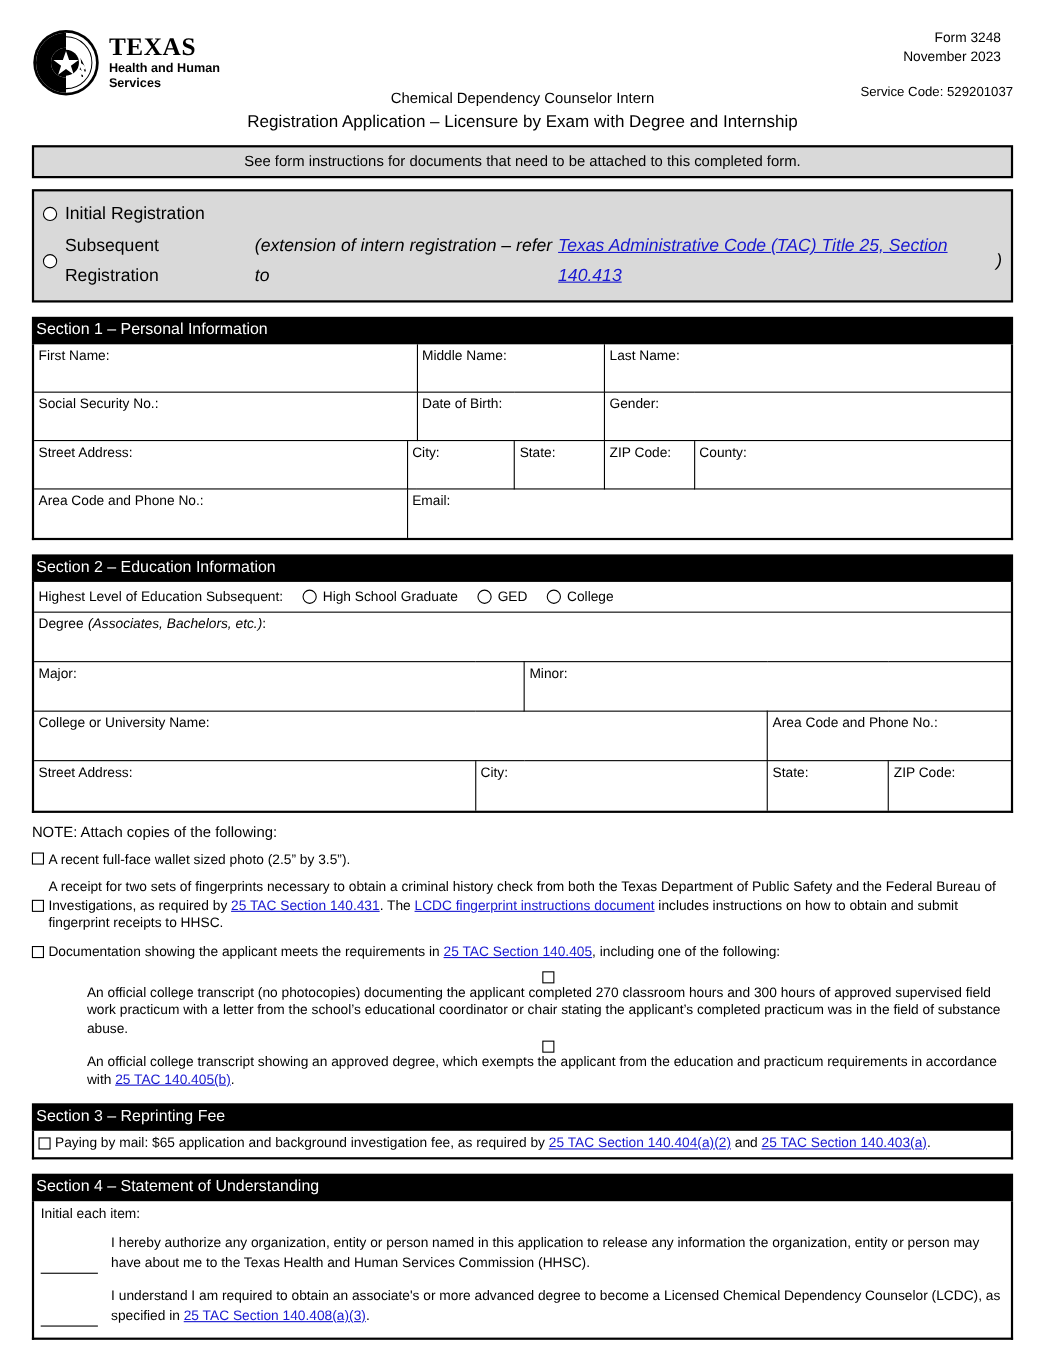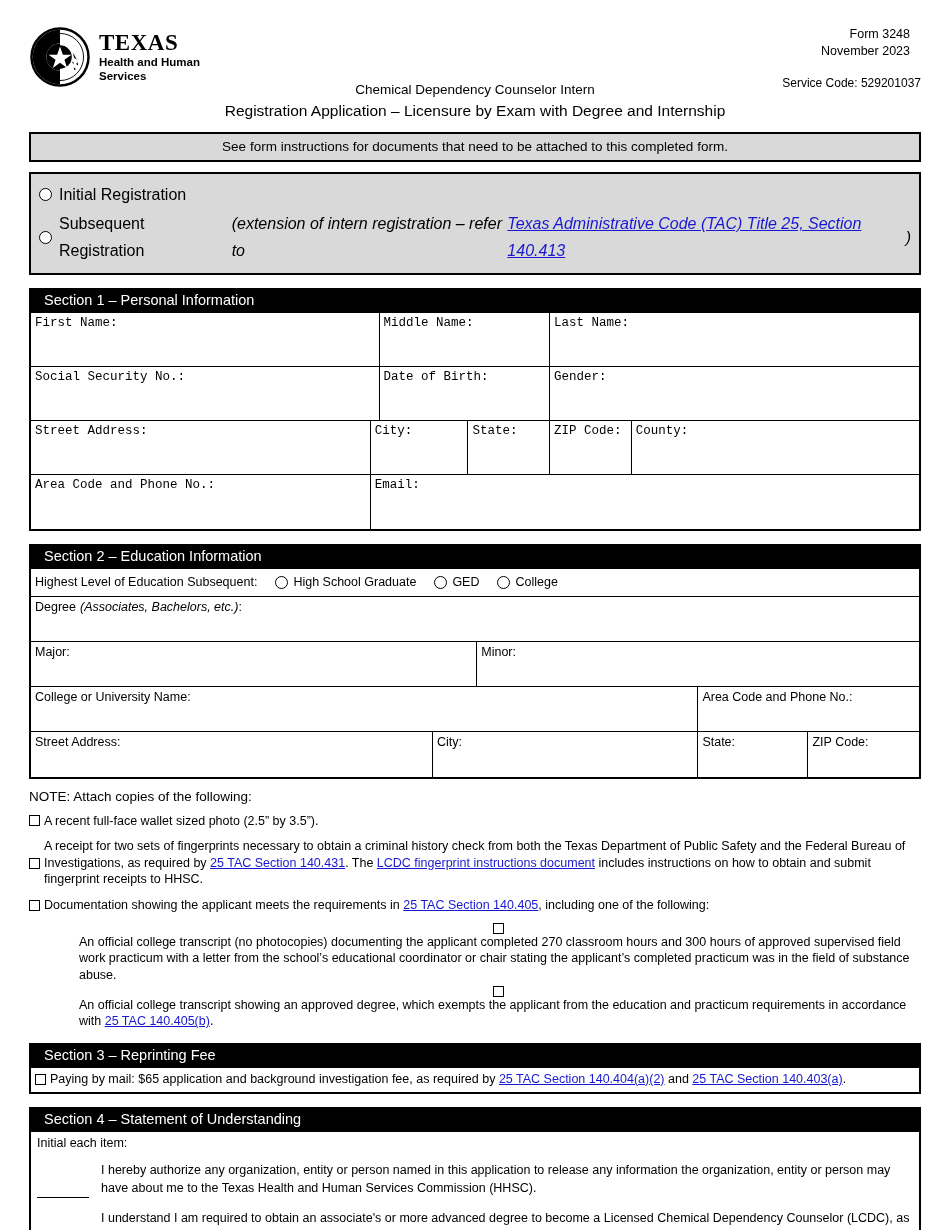--- a/index.html
+++ b/index.html
@@ -120,39 +120,39 @@
   .ital { font-style: italic; }
   a.lnk, .lnk {
     color: #1818d0;
     text-decoration: underline;
   }
 
   .section-head {
     background: #000000;
     color: #ffffff;
     font-size: 14.5px;
-    padding: 4px 6px 5px 15px;
+    padding: 4px 6px 5px 4px;
     margin-top: 13px;
   }
 
   
   .ftable {
     width: 100%;
     border-collapse: collapse;
     table-layout: fixed;
   }
   .ftable td {
     border: 1px solid #000;
     font-size: 12.5px;
     vertical-align: top;
     padding: 3px 0 0 4px;
     height: 45px;
     box-sizing: border-box;
   }
-  .ftable.s1 td { height: 54px; font-family: Liberation Mono, monospace; }
+  .ftable.s1 td { height: 44px; }
   .sec-wrap { border: 2px solid #000; border-top: none; }
   .sec-wrap .ftable td { border: 1px solid #000; }
   .sec-wrap .ftable tr:first-child td { border-top: none; }
   .sec-wrap .ftable td:first-child { border-left: none; }
   .sec-wrap .ftable td:last-child { border-right: none; }
   .sec-wrap .ftable tr:last-child td { border-bottom: none; }
 
   .edu-line {
     display: flex;
     align-items: center;

